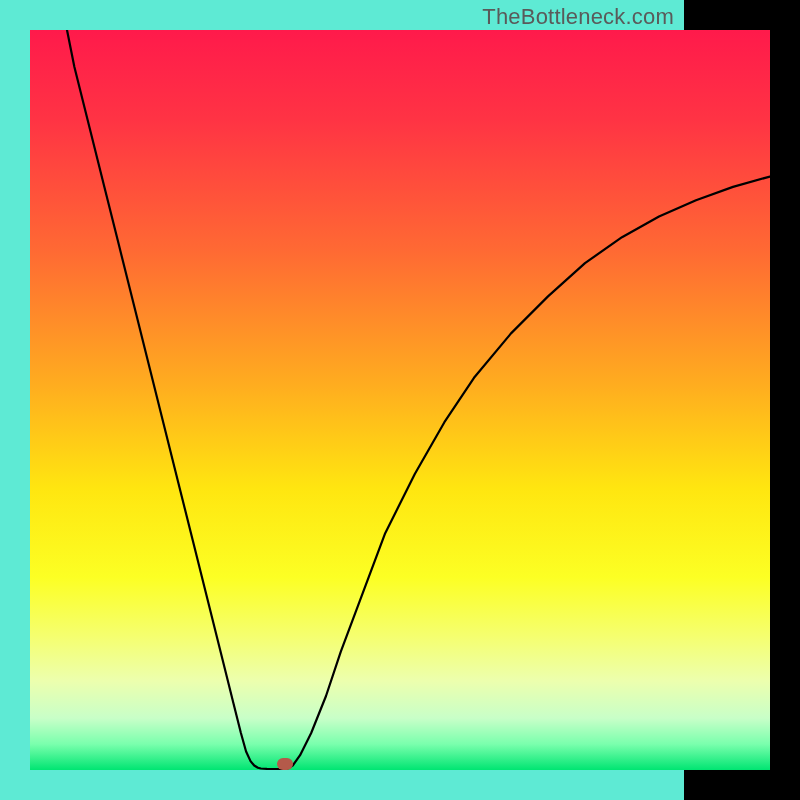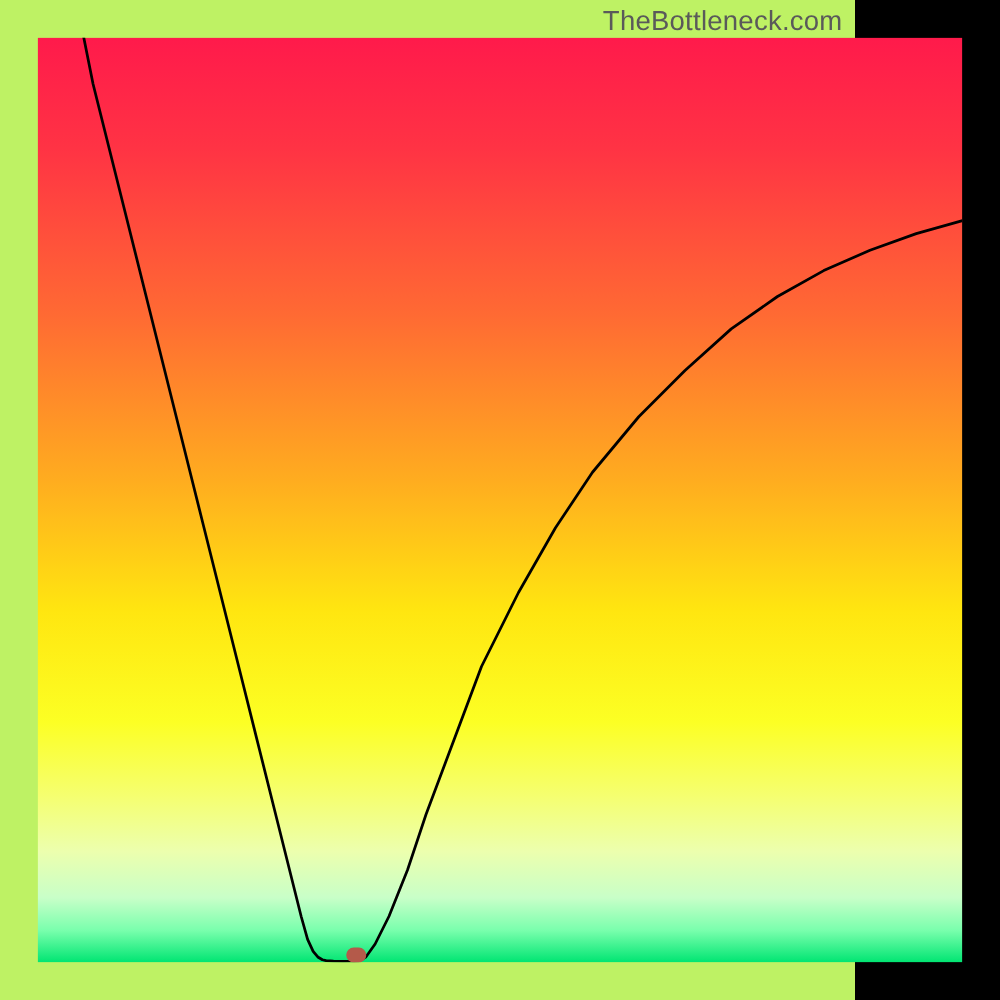--- a/index.html
+++ b/index.html
@@ -10,21 +10,21 @@
     background: #000;
     font-family: Arial, Helvetica, sans-serif;
     overflow: hidden;
   }
   .frame {
     position: absolute;
     left: 0;
     top: 0;
     width: 684px;
     height: 800px;
-    background: #bef264;
+    background: #5eead4;
   }
   .plot-area {
     position: absolute;
     left: 30px;
     top: 30px;
     width: 740px;
     height: 740px;
     overflow: hidden;
   }
   .gradient {

